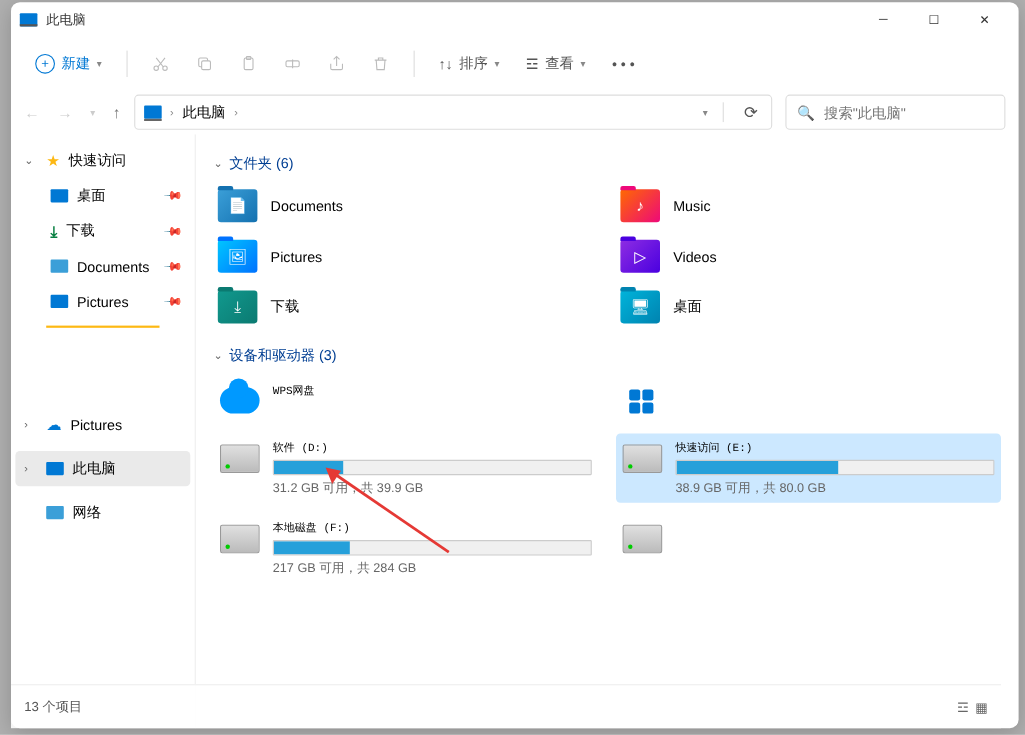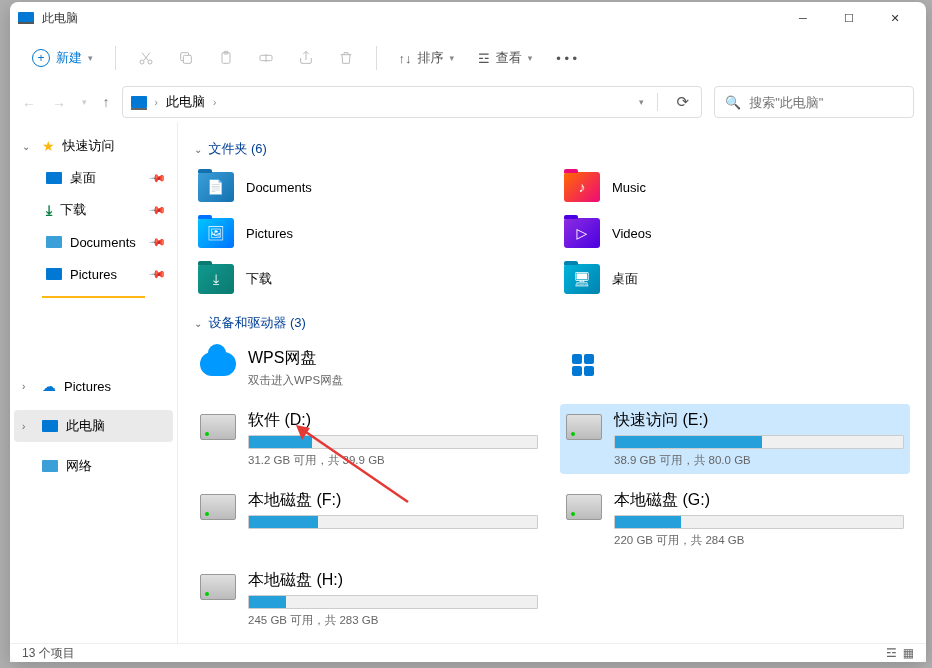--- a/index.html
+++ b/index.html
@@ -58,30 +58,30 @@
 .fi-desk::before { background: #0083b0; }
 .folder-glyph { position: absolute; top: 50%; left: 50%; transform: translate(-50%, -50%); color: #fff; font-size: 14px; }
 .folder-label { font-size: 13px; }
 .drive-grid { display: grid; grid-template-columns: 1fr 1fr; gap: 10px 16px; }
 .drive-item { display: flex; gap: 12px; padding: 6px; border-radius: 4px; cursor: pointer; }
 .drive-item.selected { background: #cce8ff; }
 .drive-icon { width: 36px; height: 26px; position: relative; margin-top: 4px; flex-shrink: 0; }
 .drive-hdd { background: linear-gradient(#e0e0e0, #bbb); border-radius: 2px; border: 1px solid #999; }
 .drive-hdd::after { content: ''; position: absolute; bottom: 3px; left: 4px; width: 4px; height: 4px; background: #0c0; border-radius: 50%; }
 .drive-info { flex: 1; min-width: 0; }
-.drive-name { font-size: 16px; margin-bottom: 4px; }
+.drive-name { font-size: 10px; margin-bottom: 4px; font-family: Liberation Mono, monospace; }
 .drive-bar { width: 100%; height: 14px; background: #f0f0f0; border: 1px solid #ccc; border-radius: 1px; overflow: hidden; margin-bottom: 4px; }
 .drive-fill { height: 100%; background: #26a0da; }
 .drive-status { font-size: 11.5px; color: #666; }
 .wps-icon { width: 36px; height: 30px; }
 .wps-cloud { width: 36px; height: 24px; background: #0099ff; border-radius: 12px; position: relative; margin-top: 4px; }
 .wps-cloud::before { content: ''; position: absolute; top: -8px; left: 8px; width: 18px; height: 18px; background: #0099ff; border-radius: 50%; }
 .win-tiles { width: 22px; height: 22px; display: grid; grid-template-columns: 1fr 1fr; gap: 2px; margin-left: 6px; margin-top: 2px; }
 .win-tiles div { background: #0078d4; border-radius: 2px; }
-.statusbar { position: absolute; bottom: 0; left: 0; right: 0; height: 19px; display: flex; align-items: center; padding: 0 12px; font-size: 12px; color: #555; background: rgba(255,255,255,0.9); border-top: 1px solid #eee; text-align: center; }
+.statusbar { position: absolute; bottom: 0; left: 0; right: 16px; height: 40px; display: flex; align-items: center; padding: 0 12px; font-size: 12px; color: #555; background: rgba(255,255,255,0.9); border-top: 1px solid #eee; text-align: center; }
 .statusbar .view-toggles { margin-left: auto; display: flex; gap: 6px; color: #666; }
 .icon-svg { width: 16px; height: 16px; }
 .desktop-icon { width: 16px; height: 12px; background: #0078d4; border-radius: 1px; }
 .dl-icon { color: #0a8043; font-size: 14px; font-weight: bold; }
 .arrow-annotation { position: absolute; pointer-events: none; }
 .chev-down { font-size: 9px; color: #888; }
 .breadcrumb .spacer { flex: 1; }
 </style>
 </head>
 <body>
@@ -277,21 +277,20 @@
         <span class="chev">⌄</span>
         <span>设备和驱动器 (3)</span>
       </div>
       <div class="drive-grid">
         <div class="drive-item">
           <div class="wps-icon">
               <div class="wps-cloud"></div>
             </div>
           <div class="drive-info">
             <div class="drive-name">WPS网盘</div>
-            <div class="drive-status">双击进入WPS网盘</div>
           </div>
         </div>
         <div class="drive-item">
           <div class="drive-icon">
               <div class="win-tiles">
                 <div></div>
                 <div></div>
                 <div></div>
                 <div></div>
               </div>
@@ -317,41 +316,25 @@
             <div class="drive-status">38.9 GB 可用，共 80.0 GB</div>
           </div>
         </div>
         <div class="drive-item">
           <div class="drive-icon drive-hdd"></div>
           <div class="drive-info">
             <div class="drive-name">本地磁盘 (F:)</div>
             <div class="drive-bar">
                 <div class="drive-fill" style="width:24%"></div>
               </div>
+            <div class="drive-status">217 GB 可用，共 284 GB</div>
           </div>
         </div>
         <div class="drive-item">
           <div class="drive-icon drive-hdd"></div>
-          <div class="drive-info">
-            <div class="drive-name">本地磁盘 (G:)</div>
-            <div class="drive-bar">
-                <div class="drive-fill" style="width:23%"></div>
-              </div>
-            <div class="drive-status">220 GB 可用，共 284 GB</div>
-          </div>
-        </div>
-        <div class="drive-item">
-          <div class="drive-icon drive-hdd"></div>
-          <div class="drive-info">
-            <div class="drive-name">本地磁盘 (H:)</div>
-            <div class="drive-bar">
-                <div class="drive-fill" style="width:13%"></div>
-              </div>
-            <div class="drive-status">245 GB 可用，共 283 GB</div>
-          </div>
         </div>
       </div>
 
       <svg class="arrow-annotation" style="top:300px;left:110px;width:130px;height:90px;">
         <line x1="120" y1="80" x2="15" y2="8" stroke="#e53935" stroke-width="2.5"></line>
         <polygon points="8,3 22,6 14,18" fill="#e53935"></polygon>
       </svg>
     </div>
   </div>
 

